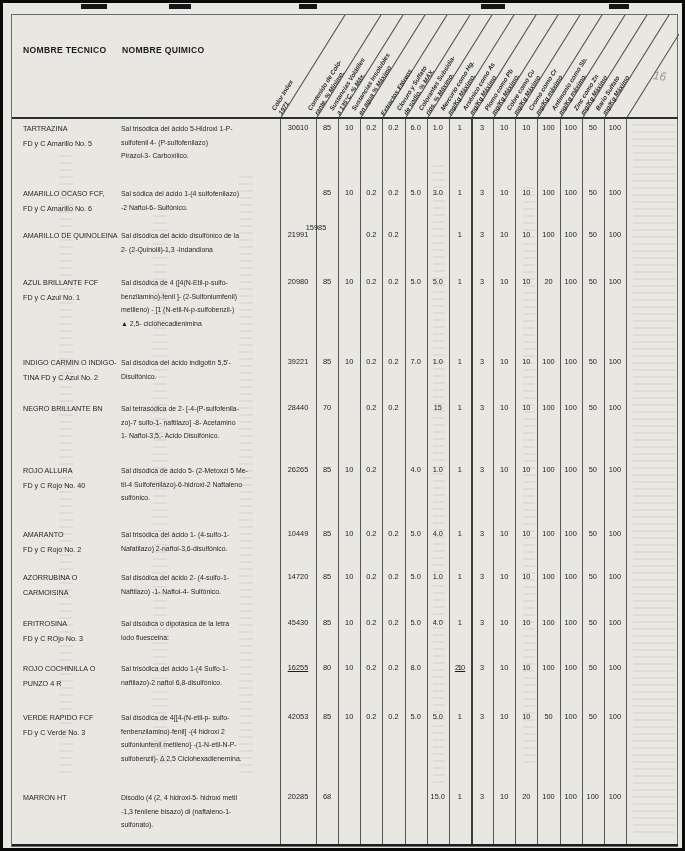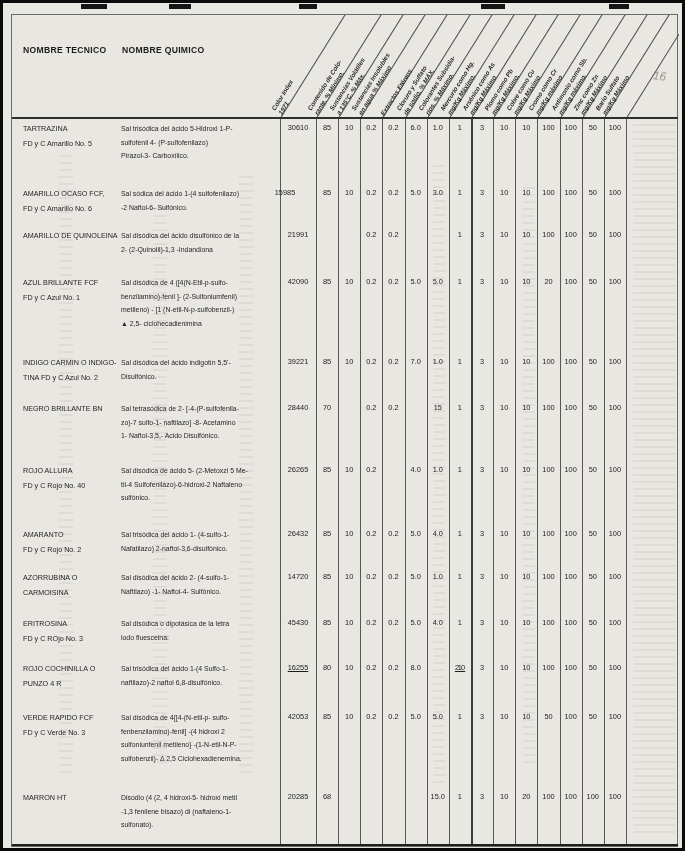--- a/index.html
+++ b/index.html
@@ -129,21 +129,21 @@
         <div class="c-val" style="left: 490.143px; width: 22.1429px;">10</div>
         <div class="c-val" style="left: 512.286px; width: 22.1429px;">10</div>
         <div class="c-val" style="left: 534.429px; width: 22.1429px;">100</div>
         <div class="c-val" style="left: 556.571px; width: 22.1429px;">100</div>
         <div class="c-val" style="left: 578.714px; width: 22.1429px;">50</div>
         <div class="c-val" style="left: 600.857px; width: 22.1429px;">100</div>
       </div>
       <div class="row" style="top: 68px;">
         <div class="c-nombre">AMARILLO OCASO FCF,<br>FD y C Amarillo No. 6</div>
         <div class="c-quimico">Sal sódica del ácido 1-(4 sulfofenilazo)<br>-2 Naftol-6- Sulfónico.</div>
-        <div class="c-val" style="left: 264px; width: 36px;">15985</div>
+        <div class="c-val" style="left: 295px; width: 36px; margin-top: 35px;">15985</div>
         <div class="c-val" style="left: 313px; width: 22.1429px;">85</div>
         <div class="c-val" style="left: 335.143px; width: 22.1429px;">10</div>
         <div class="c-val" style="left: 357.286px; width: 22.1429px;">0.2</div>
         <div class="c-val" style="left: 379.429px; width: 22.1429px;">0.2</div>
         <div class="c-val" style="left: 401.571px; width: 22.1429px;">5.0</div>
         <div class="c-val" style="left: 423.714px; width: 22.1429px;">3.0</div>
         <div class="c-val" style="left: 445.857px; width: 22.1429px;">1</div>
         <div class="c-val" style="left: 468px; width: 22.1429px;">3</div>
         <div class="c-val" style="left: 490.143px; width: 22.1429px;">10</div>
         <div class="c-val" style="left: 512.286px; width: 22.1429px;">10</div>
@@ -163,21 +163,21 @@
         <div class="c-val" style="left: 490.143px; width: 22.1429px;">10</div>
         <div class="c-val" style="left: 512.286px; width: 22.1429px;">10</div>
         <div class="c-val" style="left: 534.429px; width: 22.1429px;">100</div>
         <div class="c-val" style="left: 556.571px; width: 22.1429px;">100</div>
         <div class="c-val" style="left: 578.714px; width: 22.1429px;">50</div>
         <div class="c-val" style="left: 600.857px; width: 22.1429px;">100</div>
       </div>
       <div class="row" style="top: 157px;">
         <div class="c-nombre">AZUL BRILLANTE FCF<br>FD y C Azul No. 1</div>
         <div class="c-quimico">Sal disódica de 4 ([4(N-Etil-p-sulfo-<br>benzilamino)-fenil ]- (2-Sulfoniumfenil)<br>metileno) - [1 (N-etil-N-p-sulfobenzil-)<br>▲ 2,5- ciclohecadienimina</div>
-        <div class="c-val" style="left: 277px; width: 36px;">42090</div>
+        <div class="c-val" style="left: 277px; width: 36px;">20980</div>
         <div class="c-val" style="left: 313px; width: 22.1429px;">85</div>
         <div class="c-val" style="left: 335.143px; width: 22.1429px;">10</div>
         <div class="c-val" style="left: 357.286px; width: 22.1429px;">0.2</div>
         <div class="c-val" style="left: 379.429px; width: 22.1429px;">0.2</div>
         <div class="c-val" style="left: 401.571px; width: 22.1429px;">5.0</div>
         <div class="c-val" style="left: 423.714px; width: 22.1429px;">5.0</div>
         <div class="c-val" style="left: 445.857px; width: 22.1429px;">1</div>
         <div class="c-val" style="left: 468px; width: 22.1429px;">3</div>
         <div class="c-val" style="left: 490.143px; width: 22.1429px;">10</div>
         <div class="c-val" style="left: 512.286px; width: 22.1429px;">10</div>
@@ -236,21 +236,21 @@
         <div class="c-val" style="left: 490.143px; width: 22.1429px;">10</div>
         <div class="c-val" style="left: 512.286px; width: 22.1429px;">10</div>
         <div class="c-val" style="left: 534.429px; width: 22.1429px;">100</div>
         <div class="c-val" style="left: 556.571px; width: 22.1429px;">100</div>
         <div class="c-val" style="left: 578.714px; width: 22.1429px;">50</div>
         <div class="c-val" style="left: 600.857px; width: 22.1429px;">100</div>
       </div>
       <div class="row" style="top: 409px;">
         <div class="c-nombre">AMARANTO<br>FD y C Rojo No. 2</div>
         <div class="c-quimico">Sal trisódica del ácido 1- (4-sulfo-1-<br>Nafatilazo) 2-naftol-3,6-disulfónico.</div>
-        <div class="c-val" style="left: 277px; width: 36px;">26432</div>
+        <div class="c-val" style="left: 277px; width: 36px;">10449</div>
         <div class="c-val" style="left: 313px; width: 22.1429px;">85</div>
         <div class="c-val" style="left: 335.143px; width: 22.1429px;">10</div>
         <div class="c-val" style="left: 357.286px; width: 22.1429px;">0.2</div>
         <div class="c-val" style="left: 379.429px; width: 22.1429px;">0.2</div>
         <div class="c-val" style="left: 401.571px; width: 22.1429px;">5.0</div>
         <div class="c-val" style="left: 423.714px; width: 22.1429px;">4.0</div>
         <div class="c-val" style="left: 445.857px; width: 22.1429px;">1</div>
         <div class="c-val" style="left: 468px; width: 22.1429px;">3</div>
         <div class="c-val" style="left: 490.143px; width: 22.1429px;">10</div>
         <div class="c-val" style="left: 512.286px; width: 22.1429px;">10</div>

